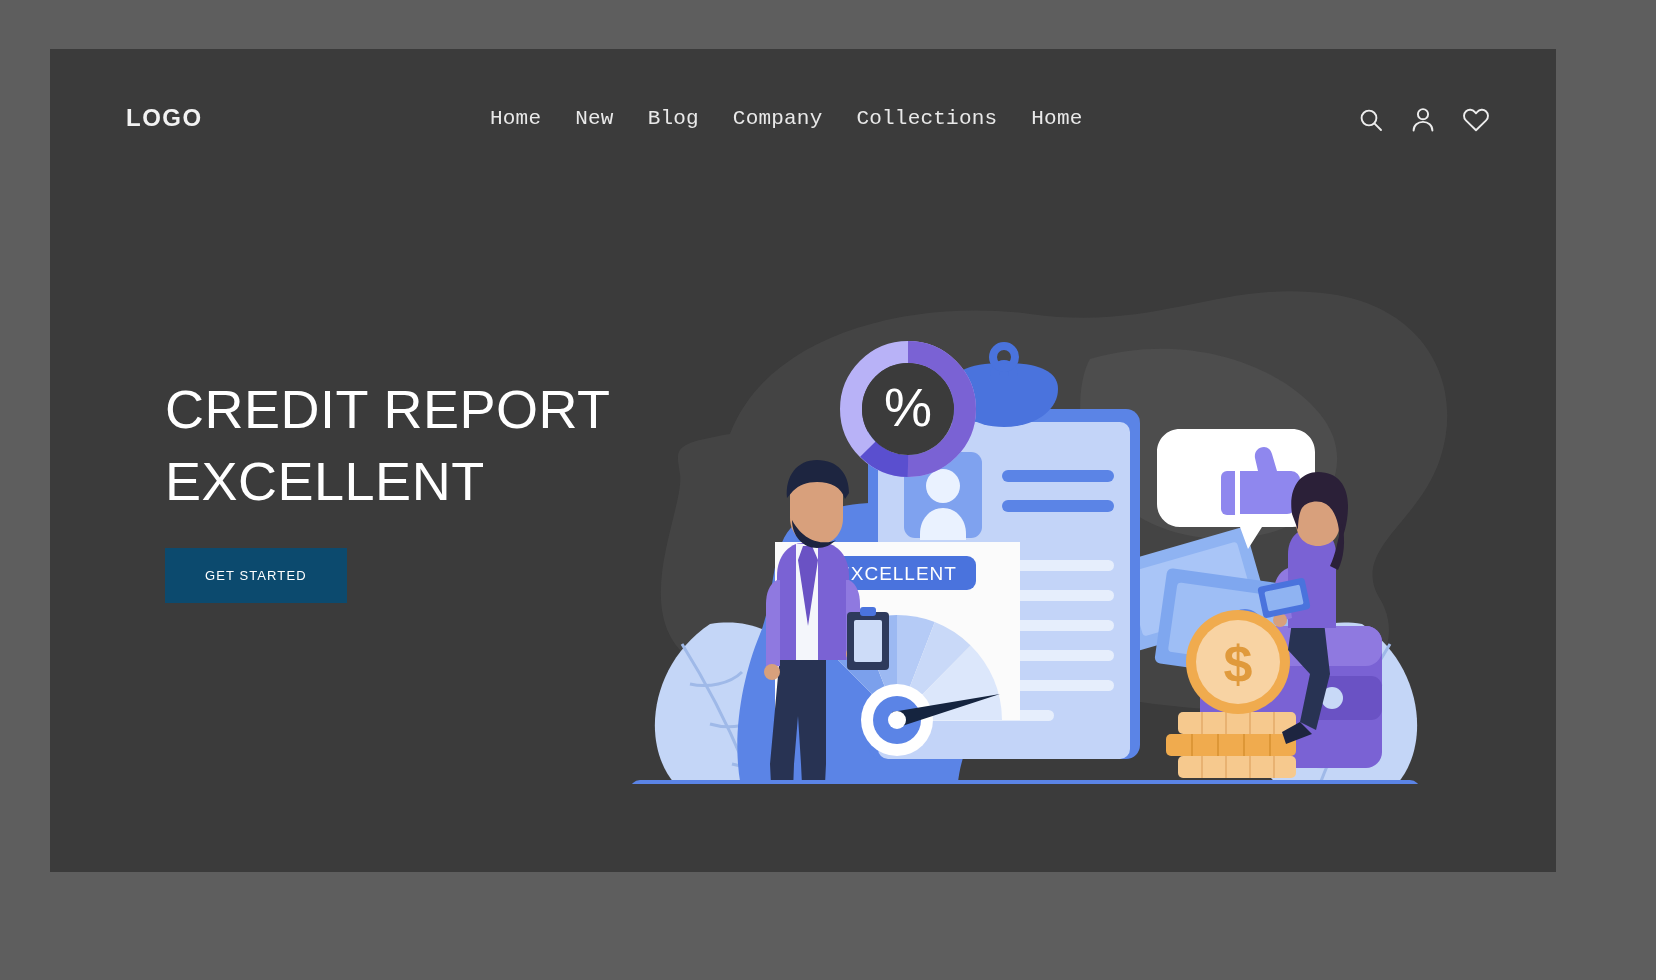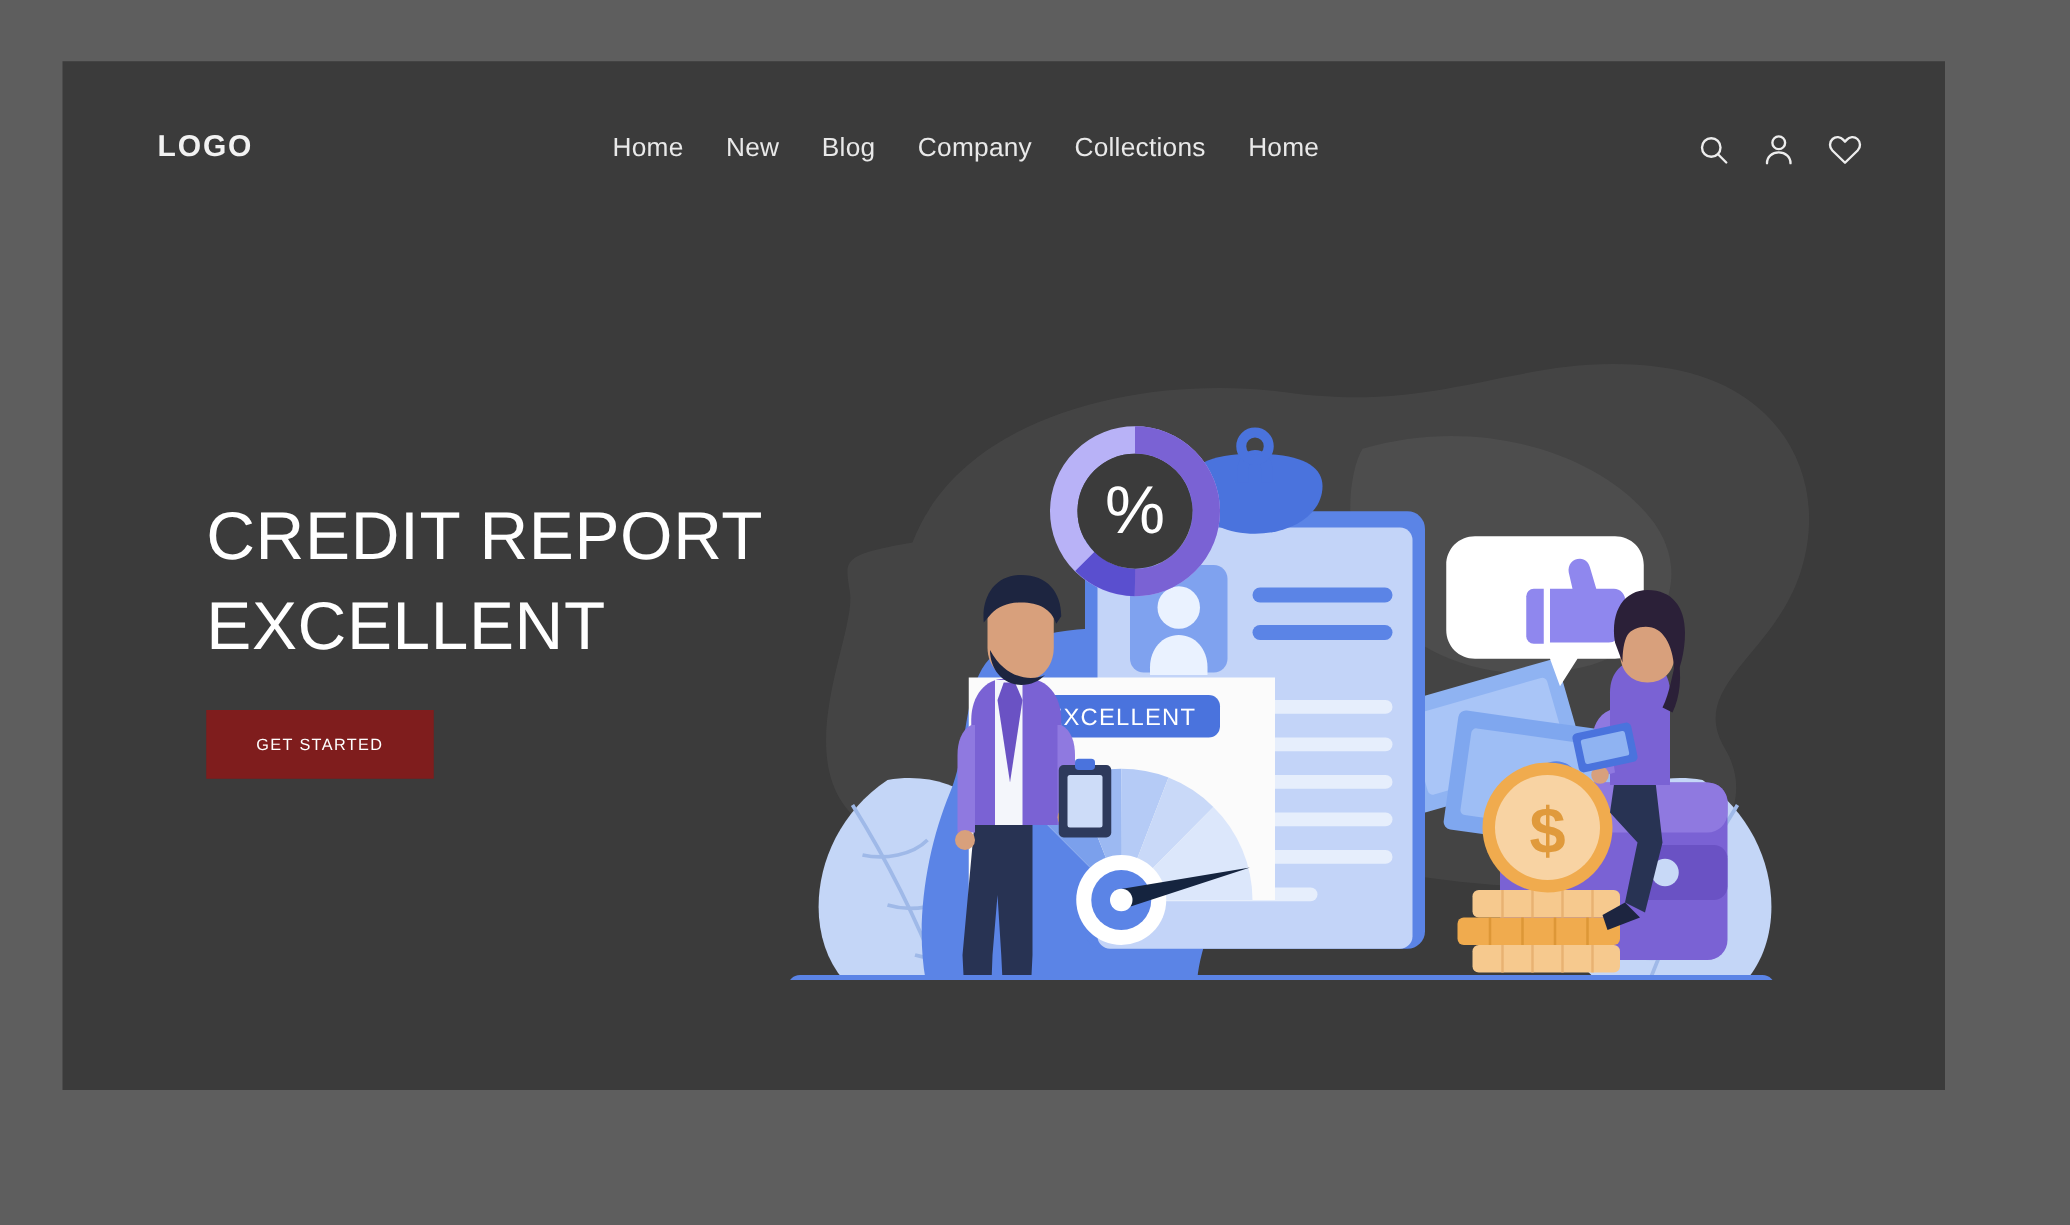--- a/index.html
+++ b/index.html
@@ -23,61 +23,60 @@
     display:flex; align-items:center;
   }
   .logo{
     position:absolute; left:76px; top:55px;
     color:#f2f2f2;
     font-size:24px; font-weight:bold;
     letter-spacing:1.5px;
   }
   .nav{
     position:absolute; left:440px; top:58px;
-    display:flex; align-items:center; gap:34px;
+    display:flex; align-items:center; gap:34px;font-family:Liberation Mono, monospace;
   }
   .nav-item{
     color:#e9e9e9;
     font-size:21px;
     font-weight:400;
     letter-spacing:.2px;
     cursor:pointer;
     white-space:nowrap;
   }
   .nav-icons{
     position:absolute; right:66px; top:57px;
     display:flex; align-items:center; gap:26px;
   }
   .nav-icons svg{ display:block; cursor:pointer; }
 
   
   .hero-text{
     position:absolute; left:115px; top:325px;
     width:470px;
-    margin-top:20px;
   }
   .hero-title{
     color:#ffffff;
     font-size:54px;
     font-weight:400;
     line-height:1.33;
     letter-spacing:.5px;
   }
   .hero-sub{
     margin-top:24px;
     color:#d8d8d8;
     font-size:15.5px;
     line-height:1.85;
     font-family:"Liberation Serif", serif;
     max-width:430px;
   }
   .cta{
     margin-top:30px;
     display:inline-block;
-    background:#7f1d1d;
+    background:#0c4a6e;
     color:#ffffff;
     font-size:13px;
     letter-spacing:1.1px;
     padding:20px 40px;
     border:none;
     cursor:pointer;
     font-family:"Liberation Sans", sans-serif;
   }
 
   

